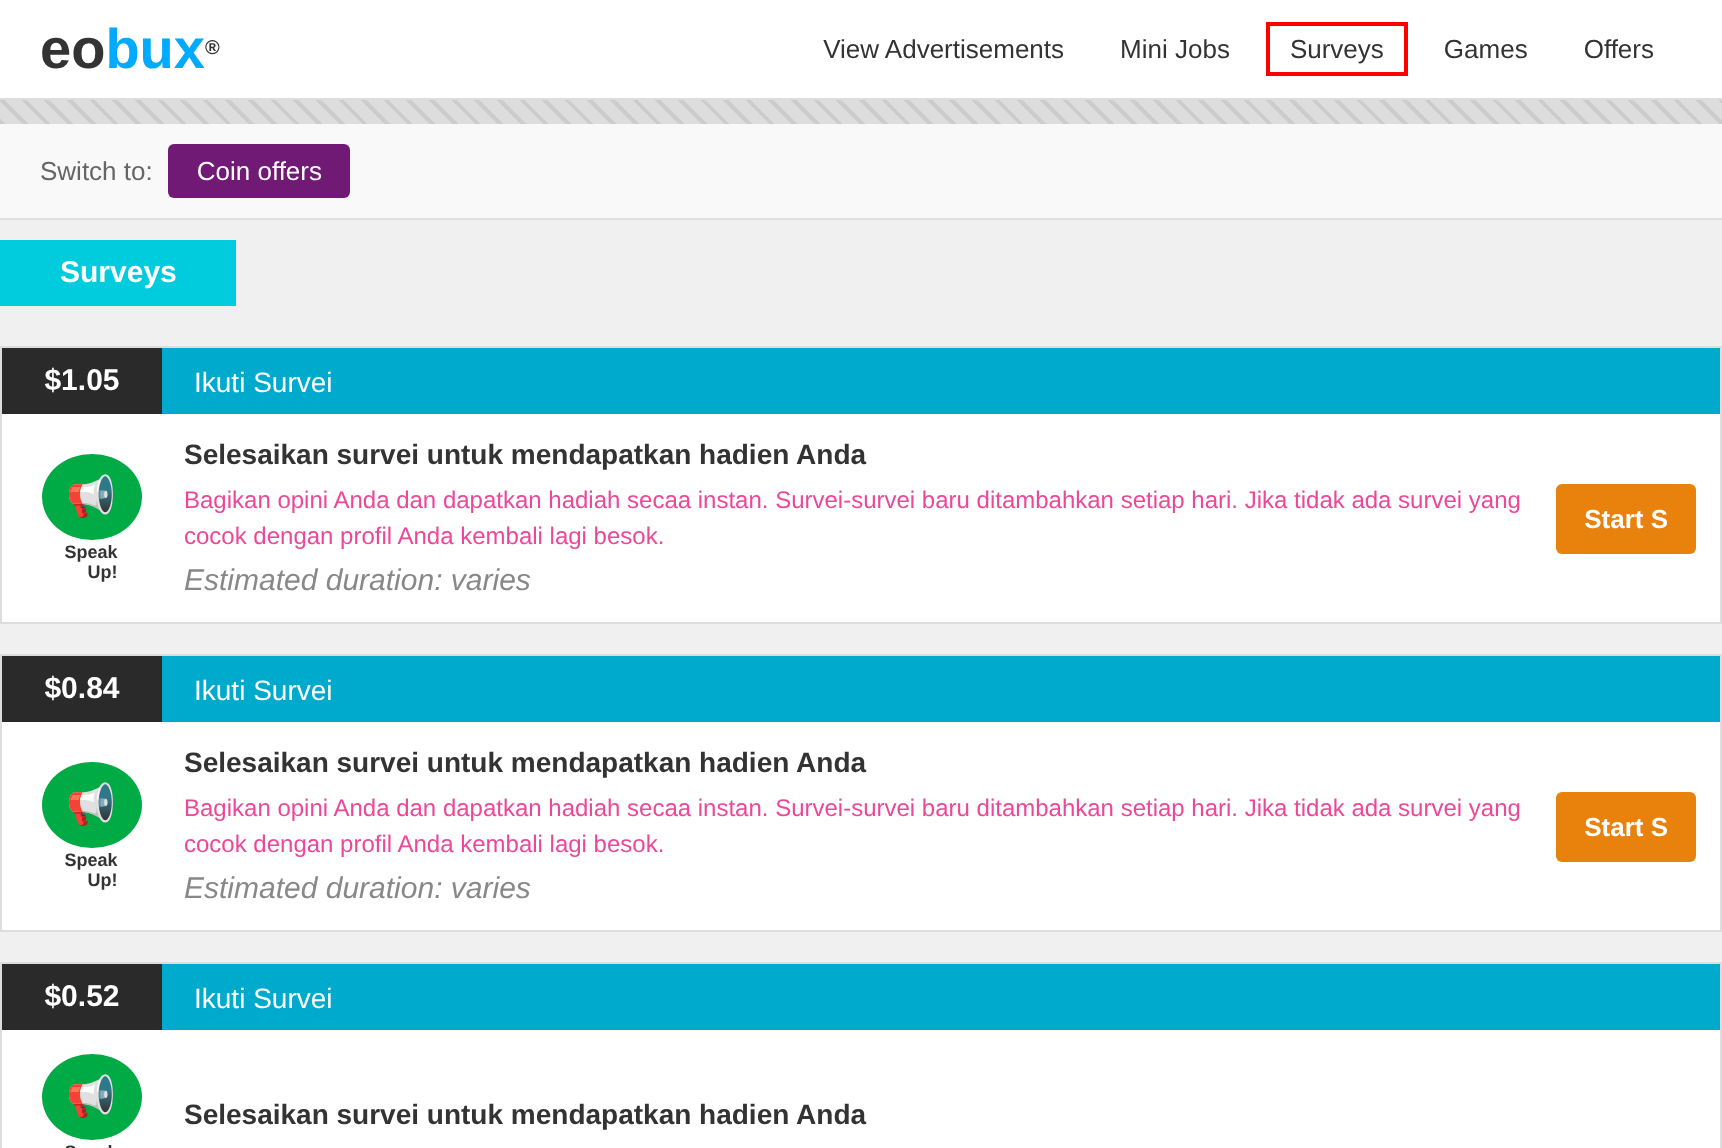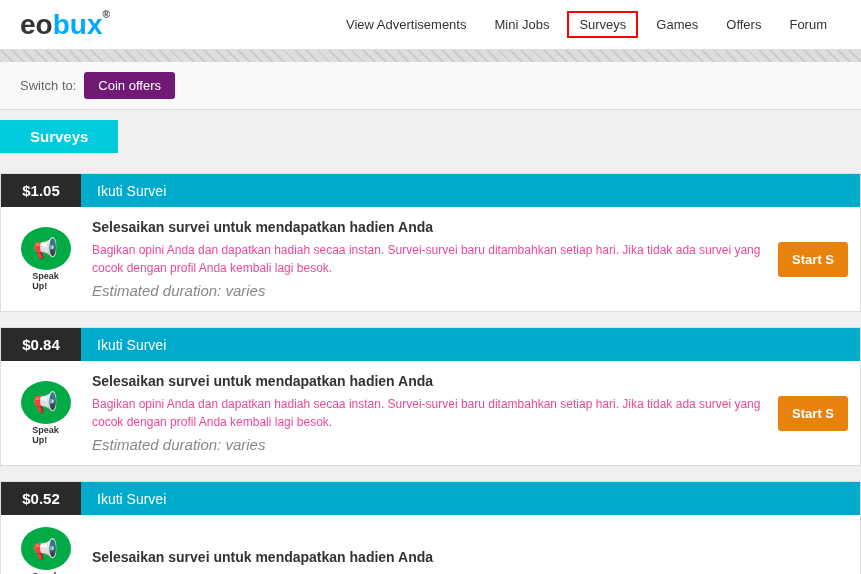--- a/index.html
+++ b/index.html
@@ -13,21 +13,21 @@
       height: 50px;
       display: flex;
       align-items: center;
       justify-content: space-between;
     }
     .logo {
       font-size: 28px;
       font-weight: bold;
       color: #333;
       display: flex;
-      align-items: flex-start;
+      align-items: center;
     }
     .logo .eo { color: #333; }
     .logo .bux { color: #00aaff; }
     .logo-reg { font-size: 10px; vertical-align: super; color: #333; }
     .nav {
       display: flex;
       align-items: center;
       gap: 0;
     }
     .nav a {
@@ -149,21 +149,21 @@
       align-items: center;
       justify-content: center;
       color: #fff;
       font-size: 20px;
     }
     .speak-up-label {
       font-size: 9px;
       font-weight: bold;
       color: #333;
       margin-top: 2px;
-      text-align: left;
+      text-align: right;
       line-height: 1.1;
     }
     .survey-content {
       flex: 1;
     }
     .survey-title {
       font-size: 14px;
       font-weight: bold;
       color: #333;
       margin-bottom: 6px;
@@ -200,21 +200,20 @@
     <span class="eo">eo</span>
       <span class="bux">bux</span>
       <span class="logo-reg">®</span>
   </div>
   <nav class="nav">
     <a href="#">View Advertisements</a>
     <a href="#">Mini Jobs</a>
     <a href="#" class="nav-surveys">Surveys</a>
     <a href="#">Games</a>
     <a href="#">Offers</a>
-    <a href="#">Forum</a>
   </nav>
 </div>
 
 <div class="gray-bar"></div>
 
 <div class="switch-bar">
   <span class="switch-label">Switch to:</span>
   <button class="coin-offers-btn">Coin offers</button>
 </div>
 

